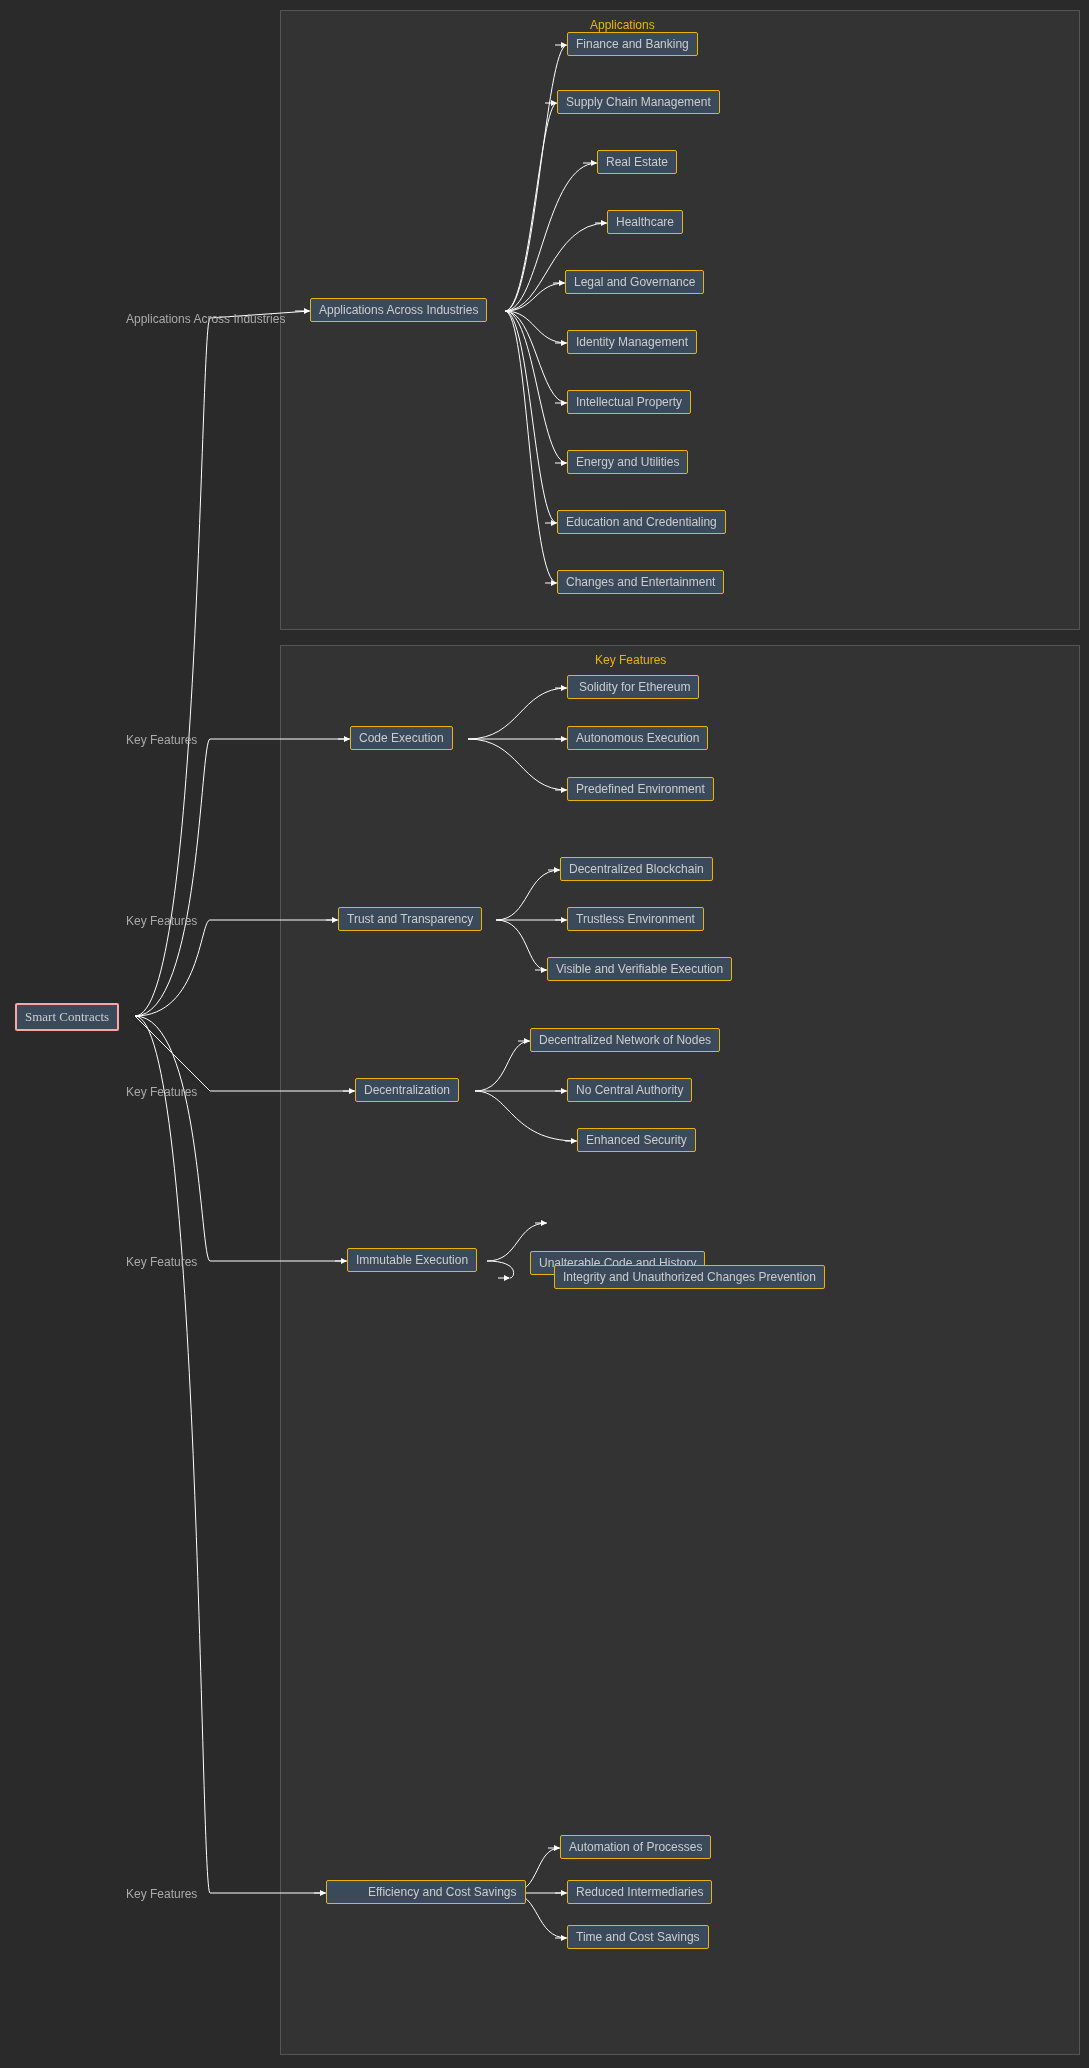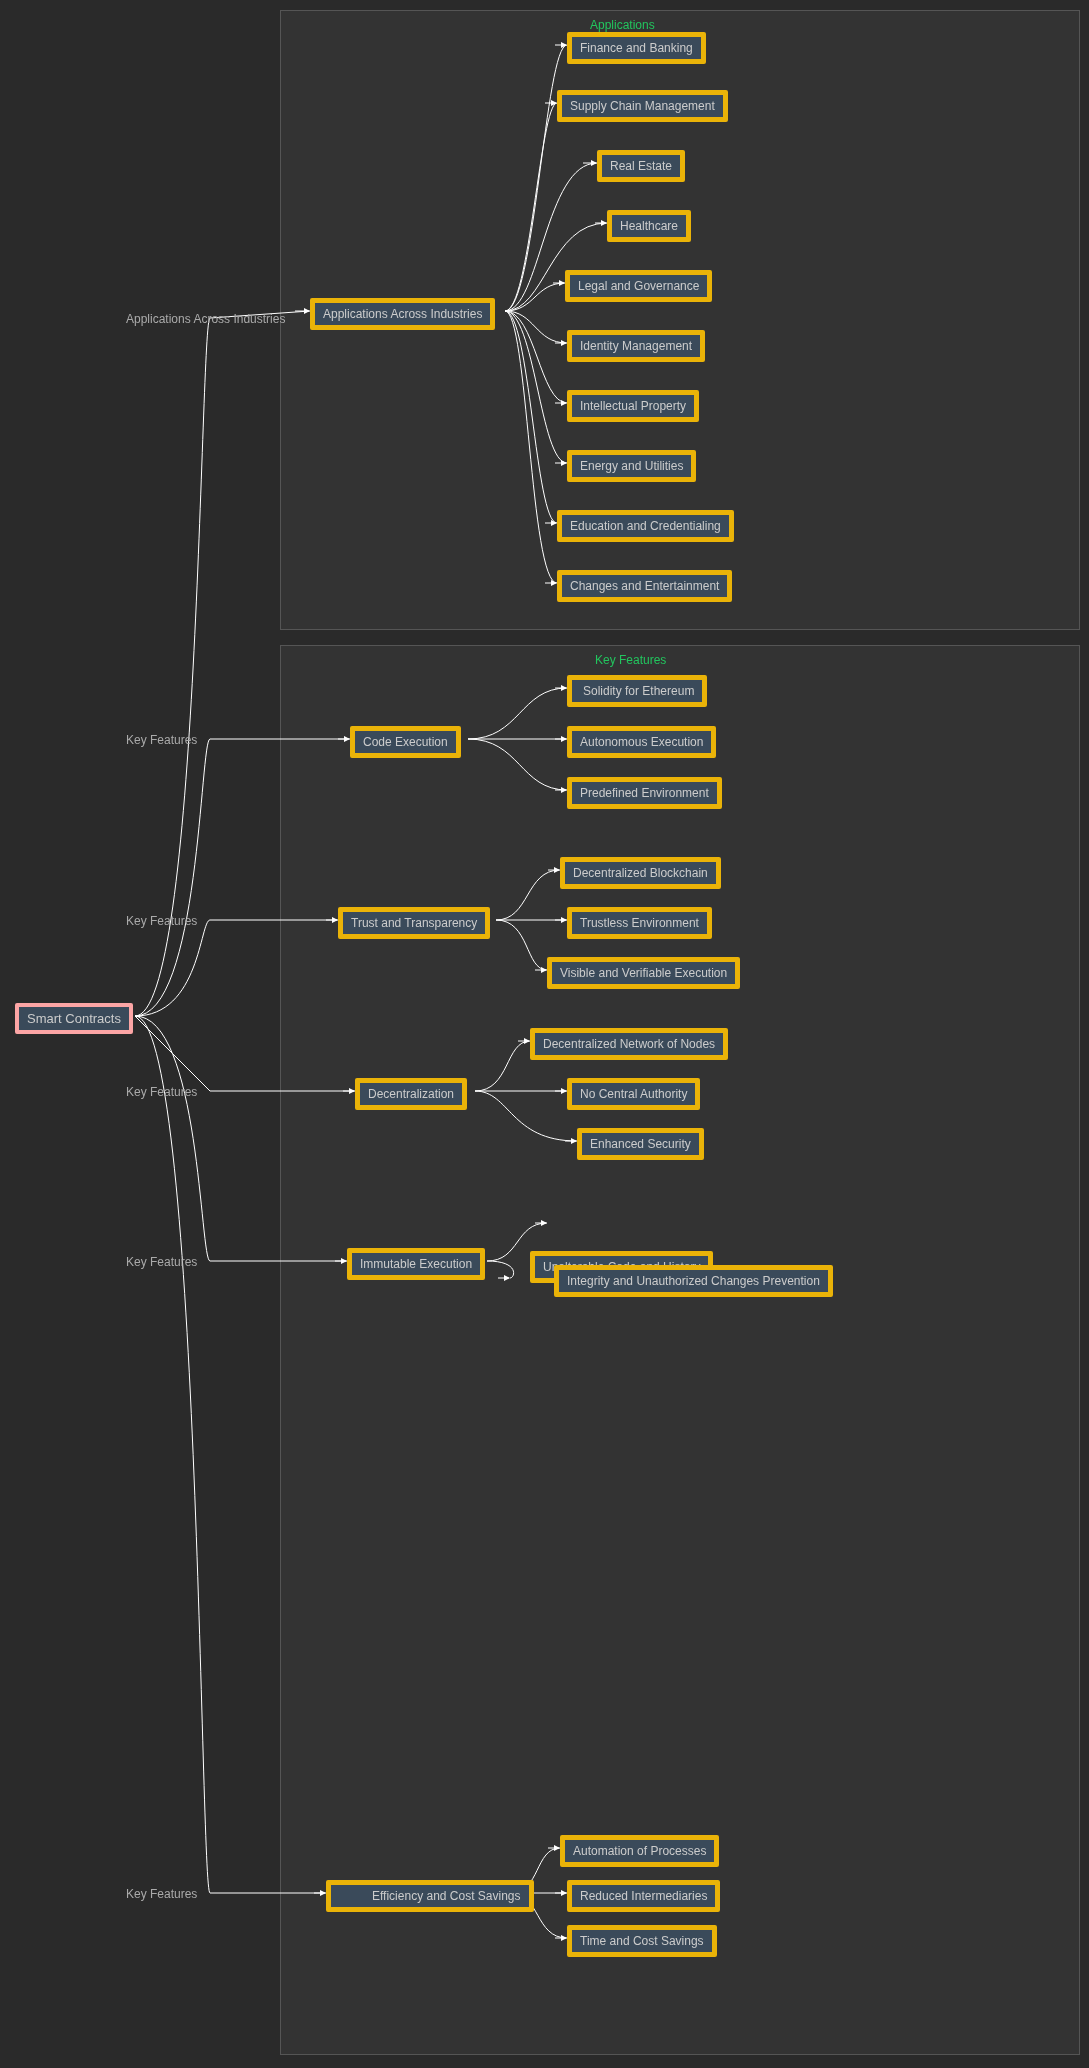--- a/index.html
+++ b/index.html
@@ -25,52 +25,53 @@
       left: 0;
       width: 1089px;
       height: 2068px;
       pointer-events: none;
       z-index: 1;
     }
 
     .node {
       position: absolute;
       background: #3a4a5a;
-      border: 5px solid #eab308;
+      border: 1px solid #eab308;
       color: #ccc;
       font-size: 12px;
       padding: 4px 8px;
       border-radius: 2px;
       white-space: nowrap;
       z-index: 2;
     }
 
     .node.root {
       background: #3a4a5a;
-      border: 4px solid #fca5a5;
+      border: 2px solid #fca5a5;
       font-size: 13px;
+      font-family: Liberation Serif, serif;
     }
 
     .node.label-only {
       background: transparent;
       border: none;
       color: #aaa;
       font-size: 12px;
     }
 
     .section-box {
       position: absolute;
       border: 1px solid #555;
       background: #333;
       z-index: 0;
     }
 
     .section-title {
       position: absolute;
-      color: #22c55e;
+      color: #eab308;
       font-size: 12px;
       text-align: center;
       z-index: 2;
     }
   </style>
 </head>
 <body>
 
 <div class="diagram-container">
 

